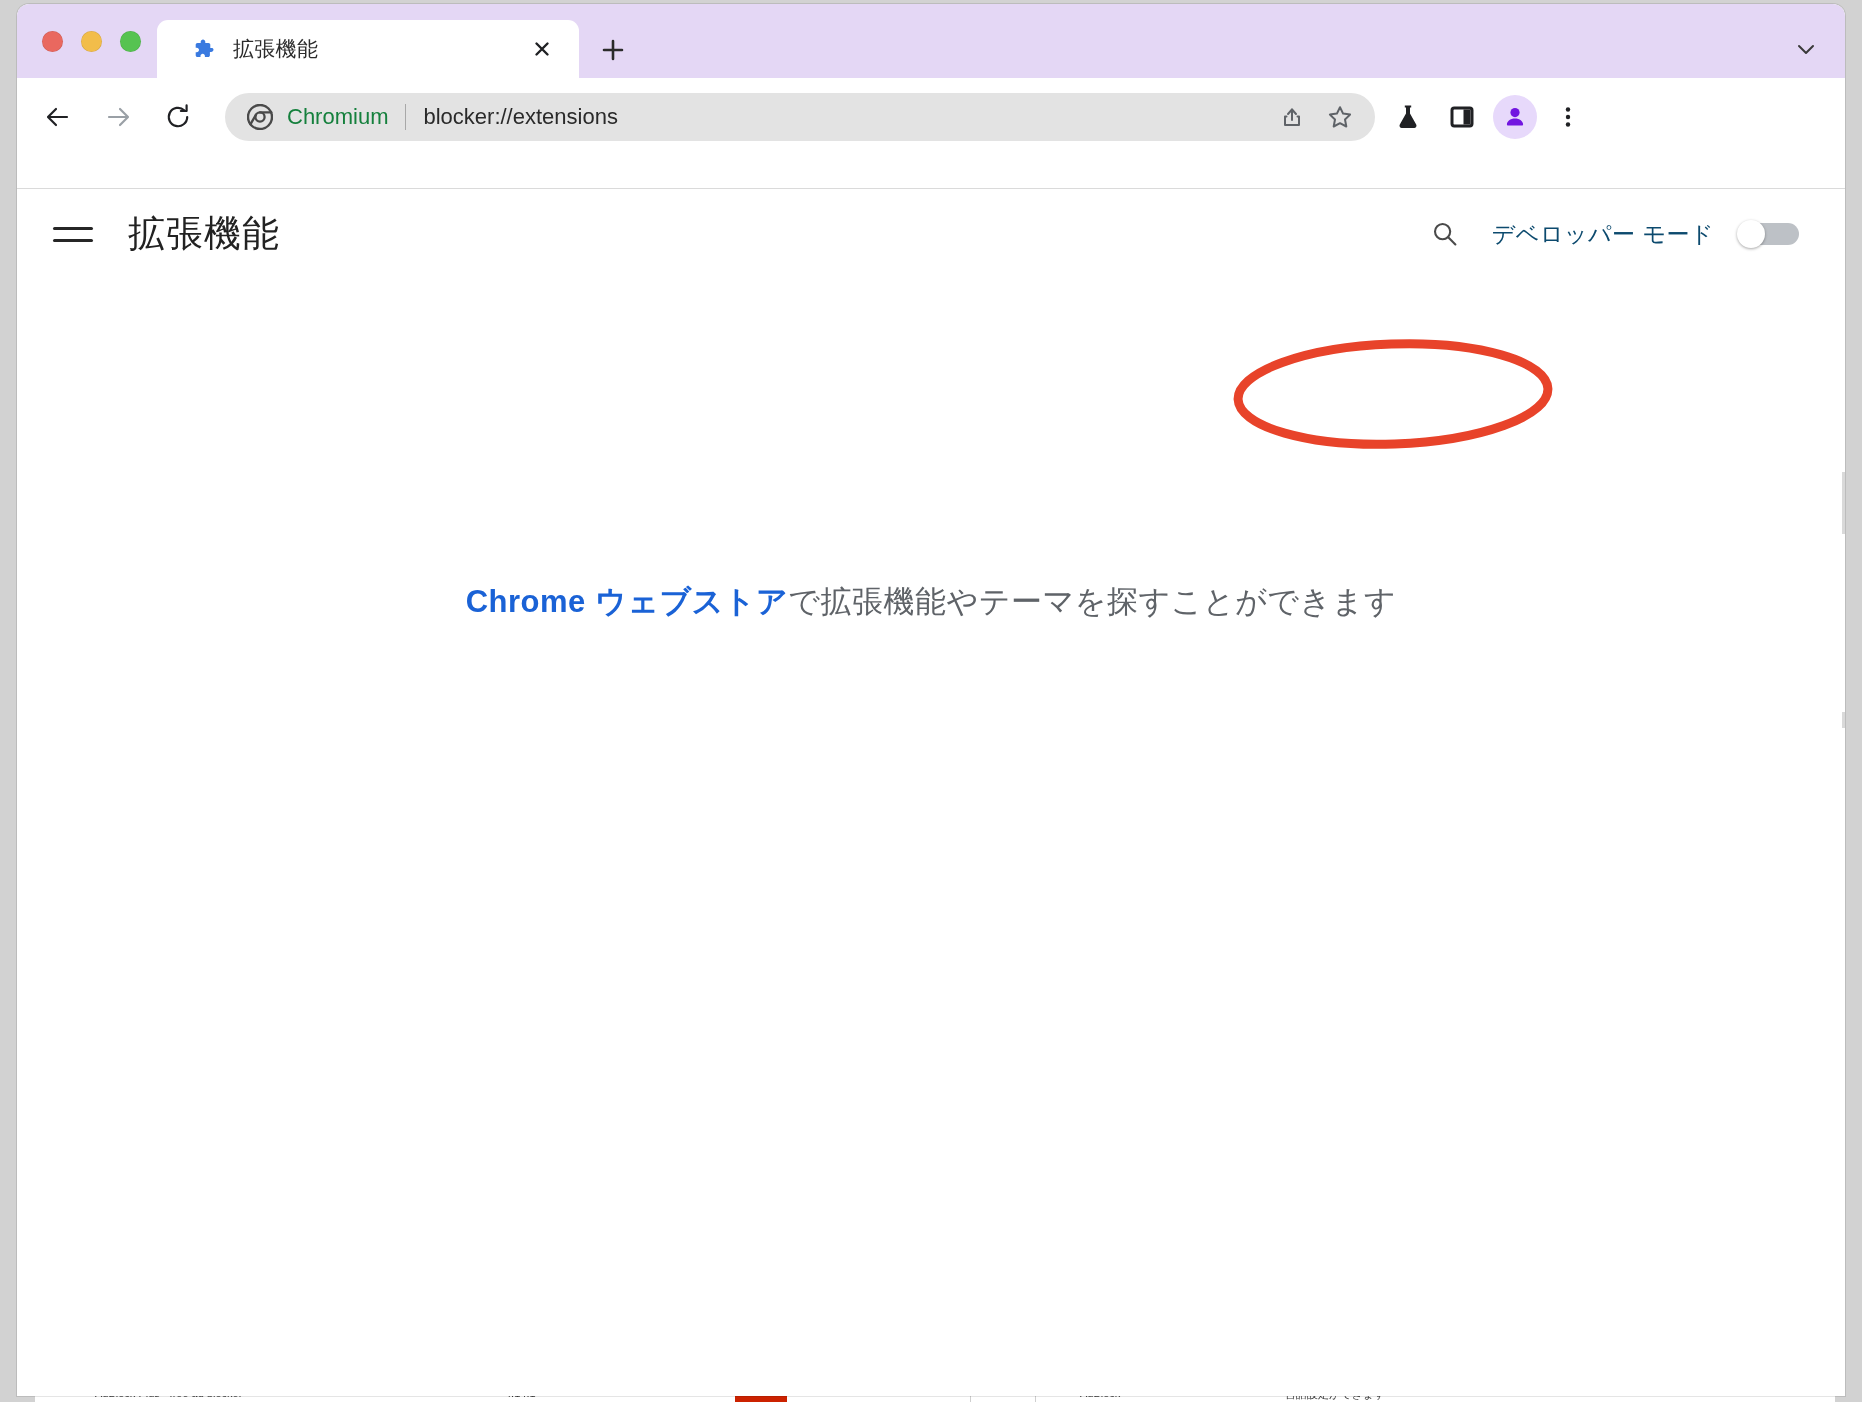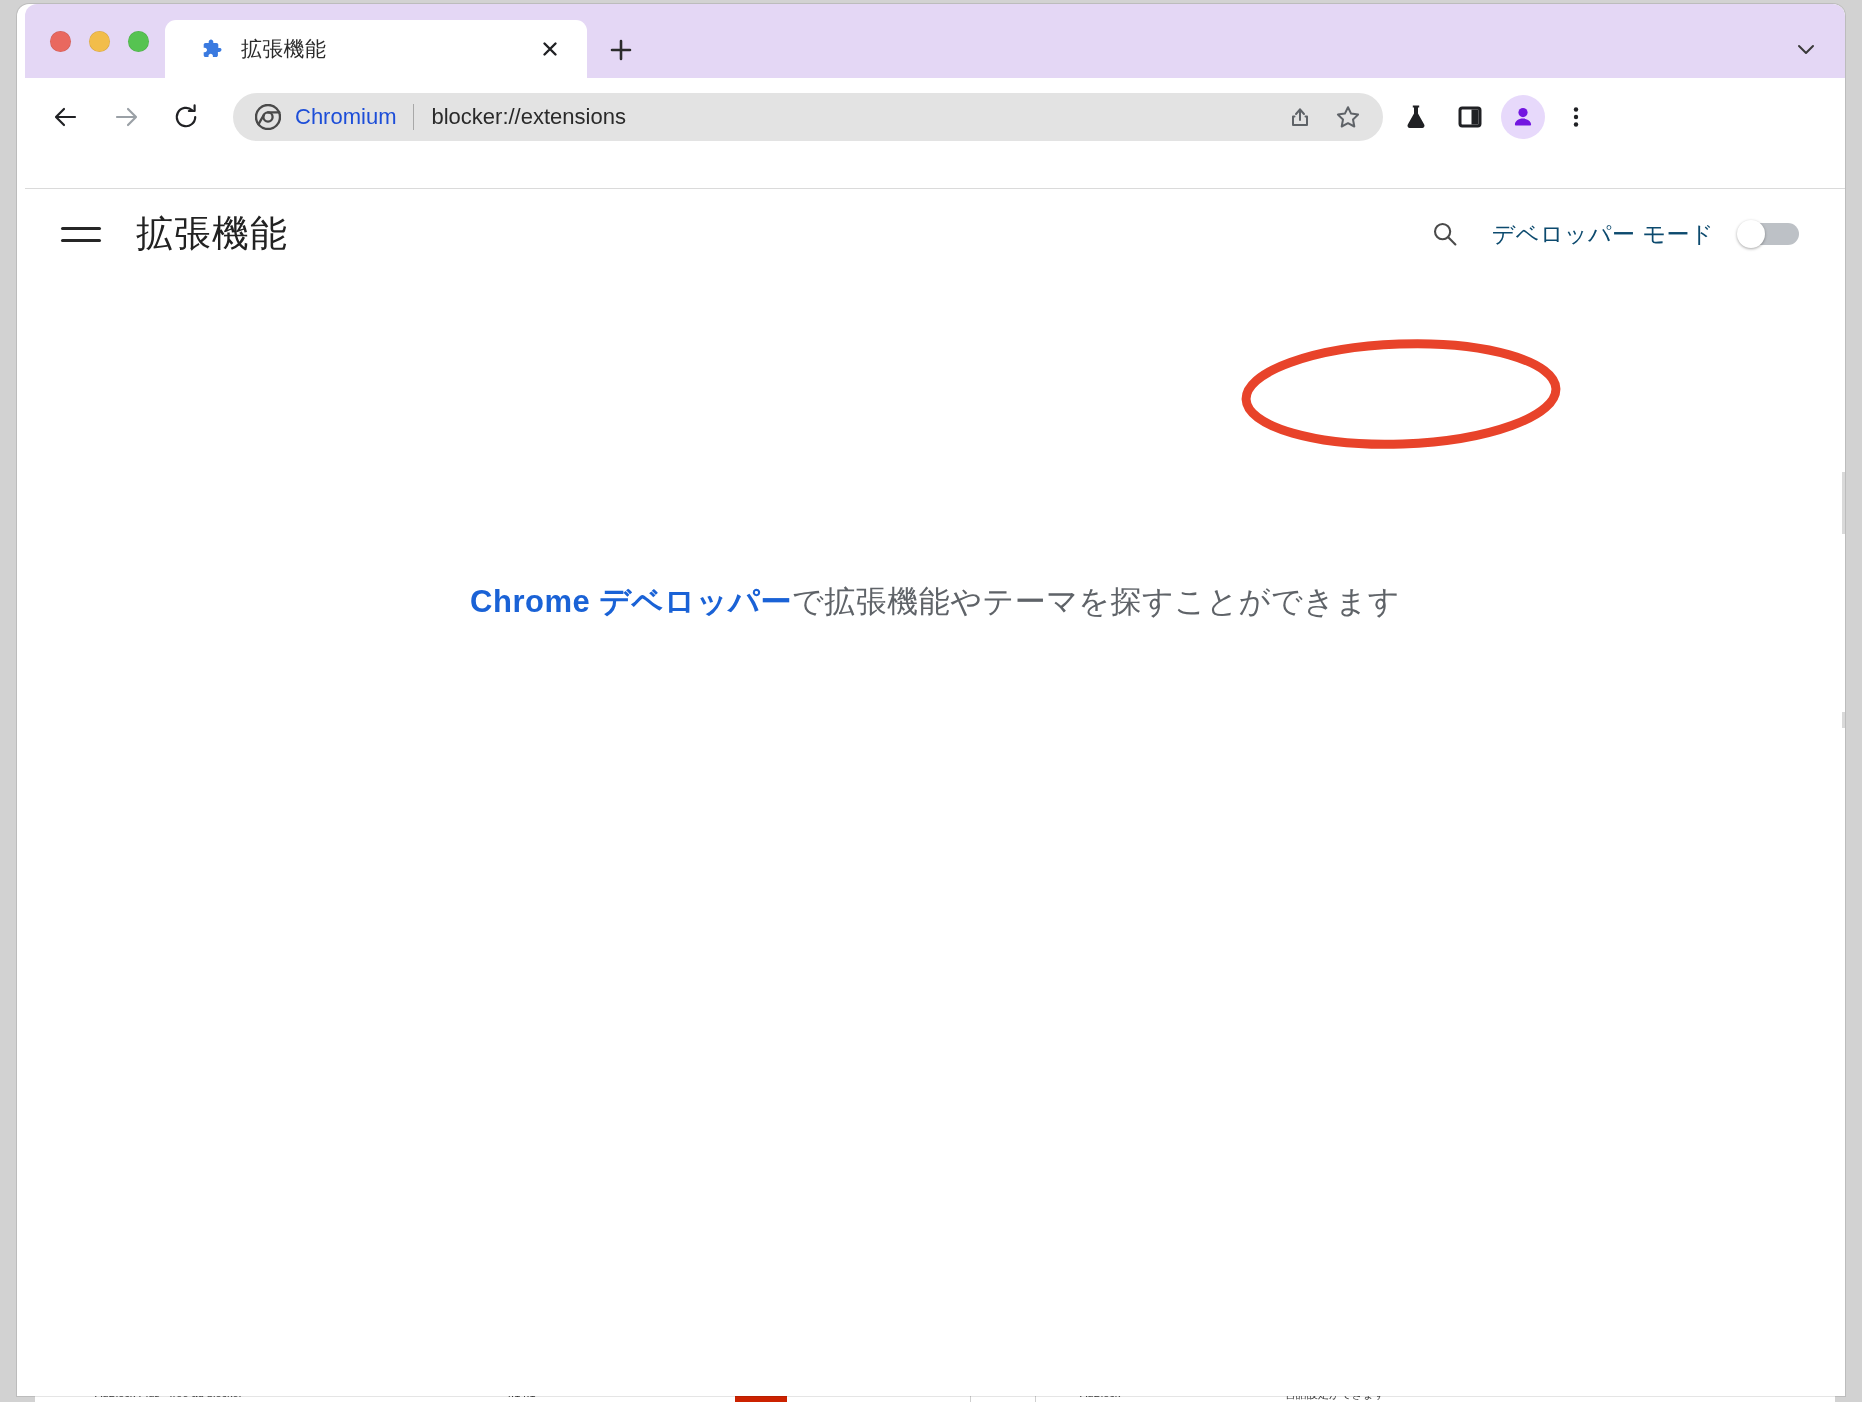--- a/index.html
+++ b/index.html
@@ -50,21 +50,20 @@
   #browser-window {
     position: absolute;
     left: 17px;
     top: 4px;
     width: 1828px;
     height: 1392px;
     background: #ffffff;
     border-radius: 12px 12px 0 0;
     box-shadow: 0 0 0 1px rgba(0,0,0,0.10);
     overflow: hidden;
-    padding-left: 8px;
   }
 
   
   #tab-strip {
     position: relative;
     height: 74px;
     background: #e4d7f5;
     border-radius: 12px 12px 0 0;
   }
 
@@ -161,21 +160,21 @@
     cursor: text;
   }
   #omnibox-chrome-icon {
     margin-left: 22px;
     width: 26px; height: 26px;
     display: flex; align-items: center; justify-content: center;
   }
   #omnibox-brand {
     margin-left: 14px;
     font-size: 22px;
-    color: #1d4ed8;
+    color: #15803d;
   }
   #omnibox-separator {
     margin-left: 17px;
     width: 1px;
     height: 26px;
     background: #a8a8a8;
   }
   #omnibox-url {
     margin-left: 17px;
     font-size: 22px;
@@ -491,20 +490,20 @@
             </div>
           </div>
         </div>
       </div>
 
       <svg id="annotation-ellipse" viewBox="0 0 322 112">
         <ellipse cx="161" cy="56" rx="155" ry="50" fill="none" stroke="#e8432a" stroke-width="9" stroke-linecap="round" transform="rotate(-2 161 56)"></ellipse>
       </svg>
 
       <div id="empty-message">
-        <span class="store-link">Chrome デベロッパー</span><span>で拡張機能やテーマを探すことができます</span>
+        <span class="store-link">Chrome ウェブストア</span><span>で拡張機能やテーマを探すことができます</span>
       </div>
 
       <div class="edge-strip" style="top:316px;height:62px;"></div>
       <div class="edge-strip" style="top:556px;height:16px;"></div>
     </div>
   </div>
 </div>
 
 </body></html>

